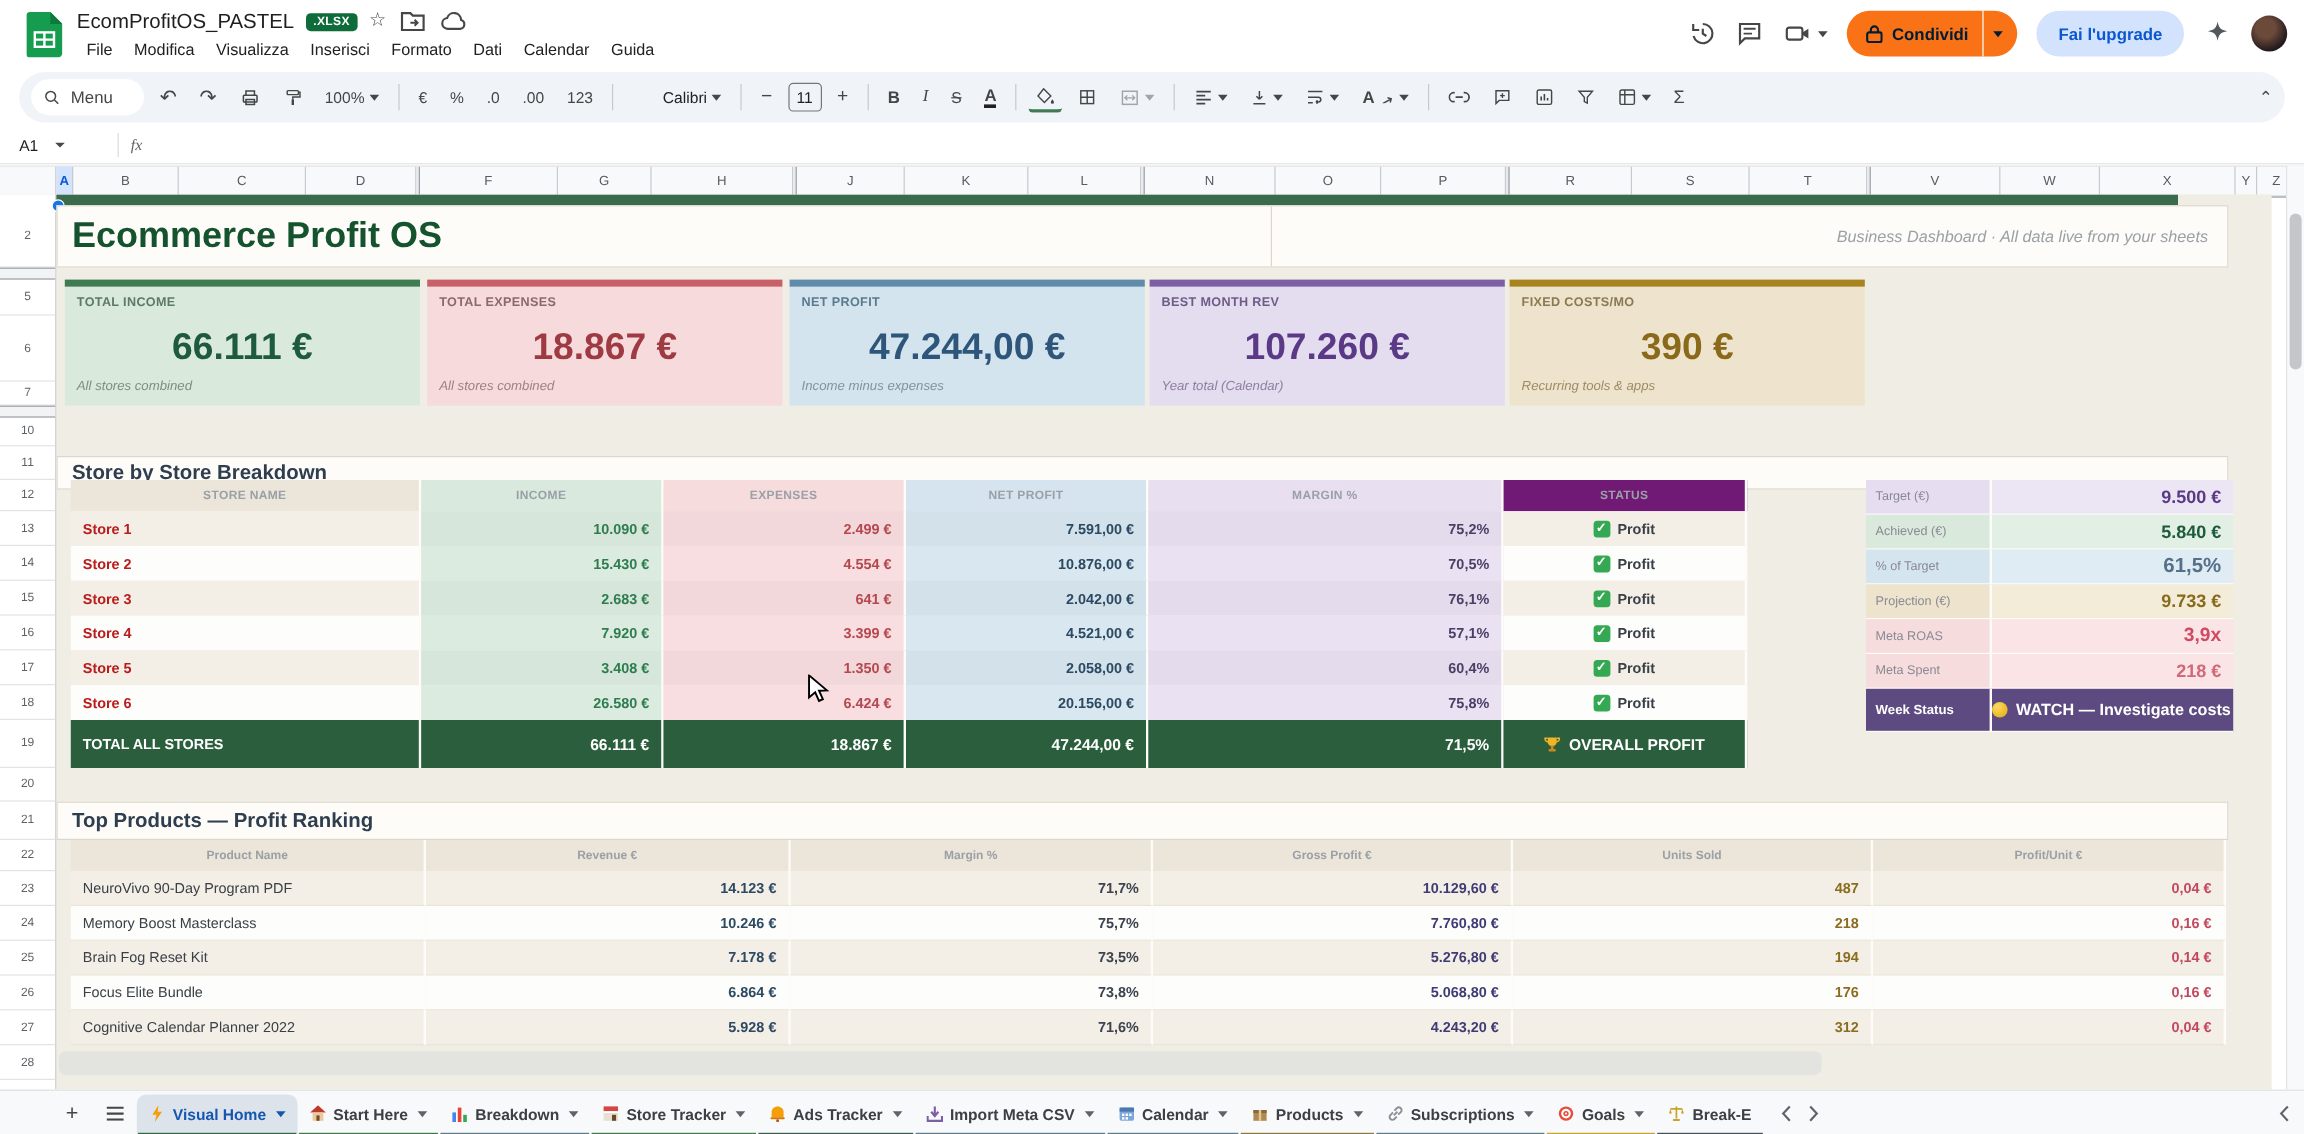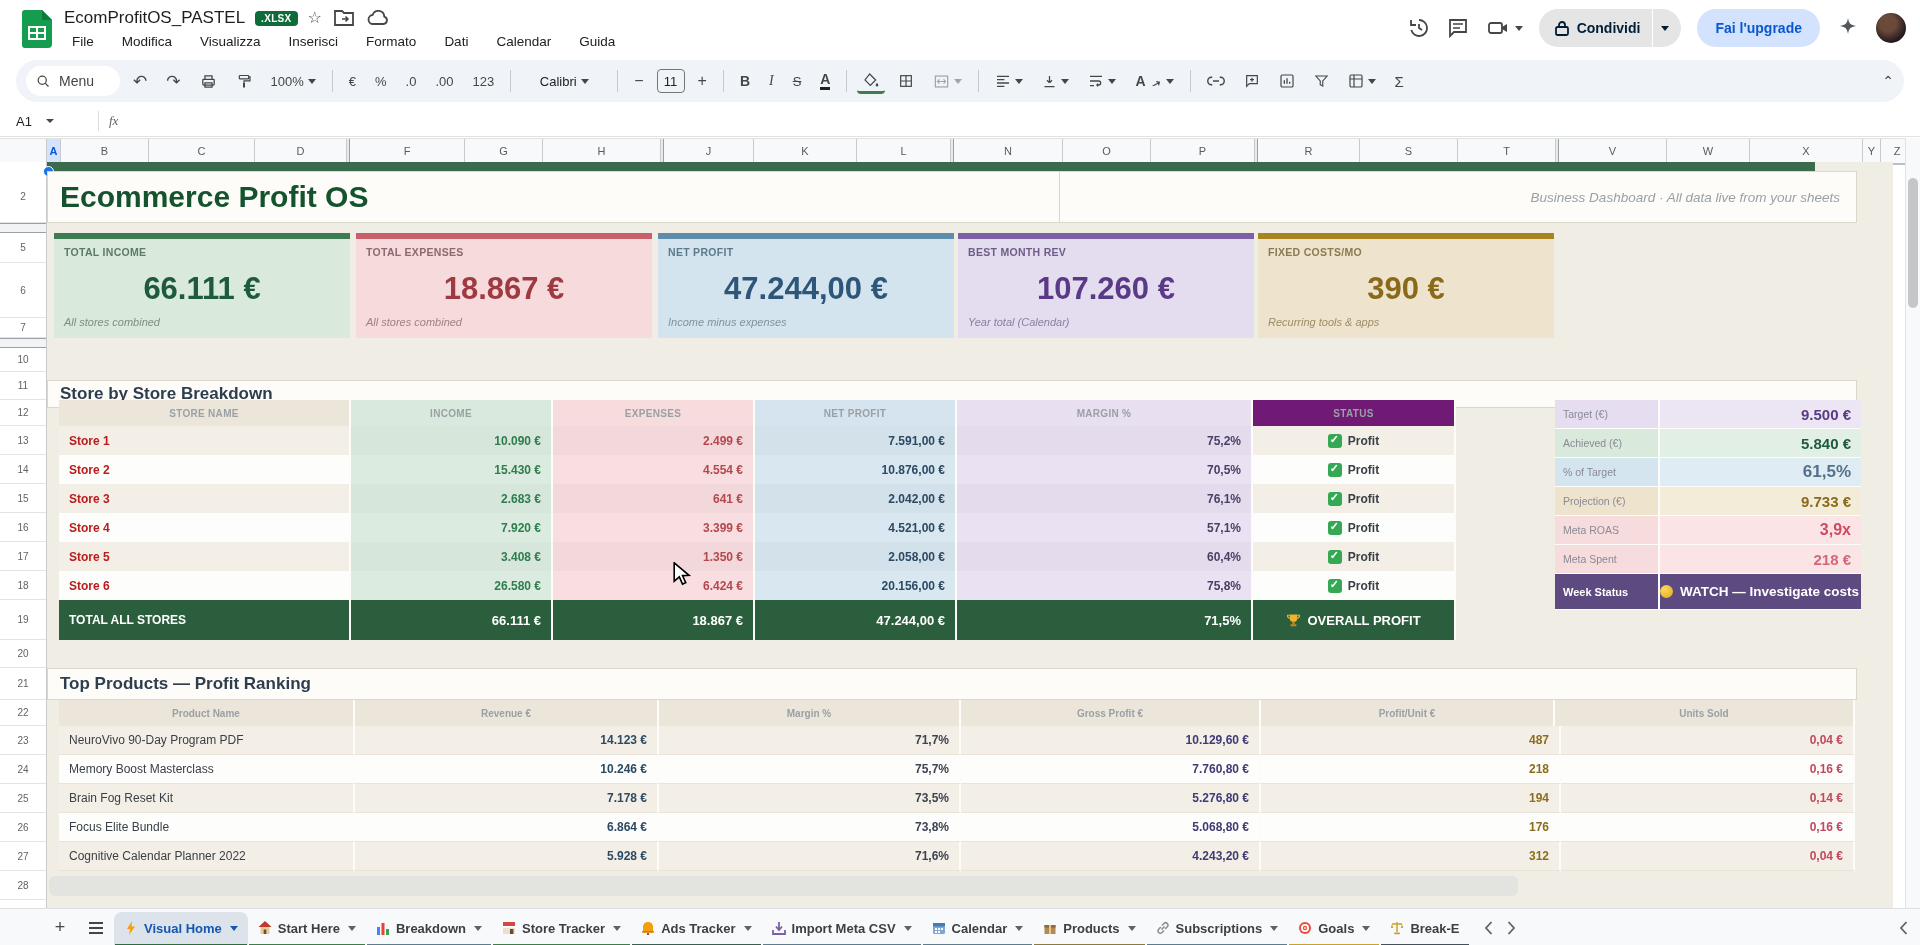--- a/index.html
+++ b/index.html
@@ -8,26 +8,26 @@
   .flex{display:flex;align-items:center}
 
   
   #titlebar{position:absolute;left:0;top:0;width:1920px;height:58px;background:#fff}
   #logo{position:absolute;left:22px;top:10px}
   #title-block{position:absolute;left:64px;top:6px}
   #title-row{display:flex;align-items:center;gap:10px;height:24px}
   #doc-title{font-size:17px;color:#1f1f1f}
   #file-badge{background:#0e6c3a;color:#fff;font-size:10px;font-weight:bold;border-radius:4px;padding:2px 6px;letter-spacing:.3px}
   .tiny-ico{color:#444746;font-size:16px;line-height:1}
-  #menubar{display:flex;gap:12px;margin-top:2px}
+  #menubar{display:flex;gap:2px;margin-top:2px}
   .menu-item{font-size:13.5px;color:#202124;padding:2px 8px;border-radius:4px;cursor:default}
   #top-right{position:absolute;right:14px;top:8px;display:flex;align-items:center;gap:16px;height:40px}
   .tr-ico{width:24px;height:24px}
   .pill{display:flex;align-items:center;border-radius:20px;height:38px}
-  #share-pill{background:#e5e5e5;color:#001d35;font-size:14px;font-weight:600;padding:0}
+  #share-pill{background:#f97316;color:#001d35;font-size:14px;font-weight:600;padding:0}
   #share-main{display:flex;align-items:center;gap:8px;padding:0 12px 0 16px;height:100%}
   #share-sep{width:1px;height:38px;background:#fff}
   #share-caret{padding:0 12px 0 8px;height:100%;display:flex;align-items:center}
   #upgrade-pill{background:#d3e3fd;color:#0b57d0;font-size:14px;font-weight:600;padding:0 18px}
   #avatar{width:30px;height:30px;border-radius:50%;background:radial-gradient(circle at 40% 35%,#6b4a3a 0 30%,#241a1e 70%)}
   .caret{width:0;height:0;border-left:4px solid transparent;border-right:4px solid transparent;border-top:5px solid #444746}
 
   
   #toolbar{position:absolute;left:16px;top:60px;width:1888px;height:42px;background:#f0f4f9;border-radius:21px;
            display:flex;align-items:center;padding:0 10px;box-sizing:border-box;gap:7px}
@@ -261,21 +261,21 @@
       <span class="tb-txt">100%</span>
       <span class="caret"></span>
     </span>
   <span class="tb-div"></span>
   <span class="tb-btn tb-txt">€</span>
   <span class="tb-btn tb-txt">%</span>
   <span class="tb-btn tb-txt">.0</span>
   <span class="tb-btn tb-txt">.00</span>
   <span class="tb-btn tb-txt">123</span>
   <span class="tb-div"></span>
-  <span class="tb-btn" style="min-width:74px;justify-content:center">
+  <span class="tb-btn" style="min-width:74px;justify-content:flex-end">
       <span class="tb-txt" style="color:#202124">Calibri</span>
       <span class="caret"></span>
     </span>
   <span class="tb-div"></span>
   <span class="tb-btn" style="font-size:16px">−</span>
   <span id="font-size-box">11</span>
   <span class="tb-btn" style="font-size:16px">+</span>
   <span class="tb-div"></span>
   <span class="tb-btn bold-ico">B</span>
   <span class="tb-btn ital-ico">I</span>
@@ -617,22 +617,22 @@
   <div class="section-band" style="top:506px;height:32px">
     <span class="section-title">Top Products — Profit Ranking</span>
   </div>
 
   <div id="prod-table">
     <div class="srow phead">
       <div class="cell p1">Product Name</div>
       <div class="cell p2">Revenue €</div>
       <div class="cell p3">Margin %</div>
       <div class="cell p4">Gross Profit €</div>
+      <div class="cell p5">Units Sold</div>
       <div class="cell p6">Profit/Unit €</div>
-      <div class="cell p5">Units Sold</div>
     </div>
     <div class="srow pdrow">
       <div class="cell p1">NeuroVivo 90-Day Program PDF</div>
       <div class="cell p2">14.123 €</div>
       <div class="cell p3">71,7%</div>
       <div class="cell p4">10.129,60 €</div>
       <div class="cell p5">487</div>
       <div class="cell p6">0,04 €</div>
     </div>
     <div class="srow pdrow">

